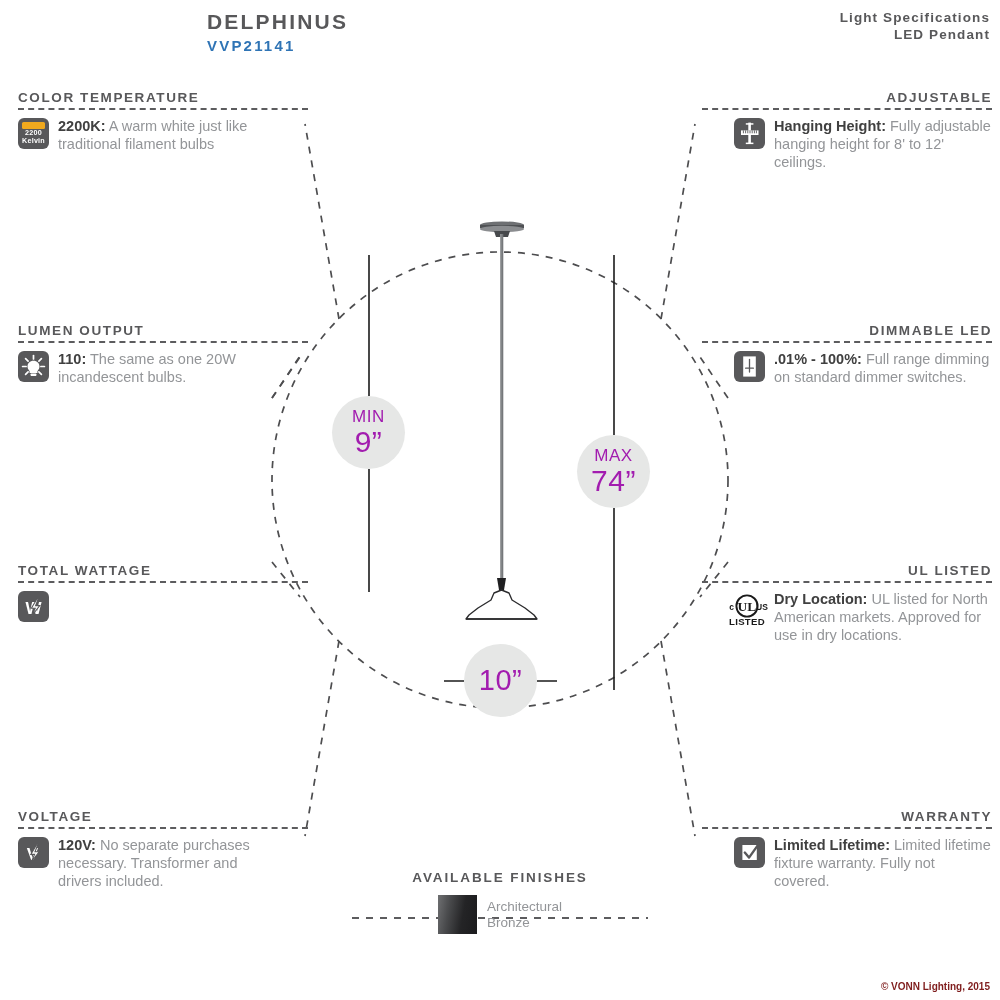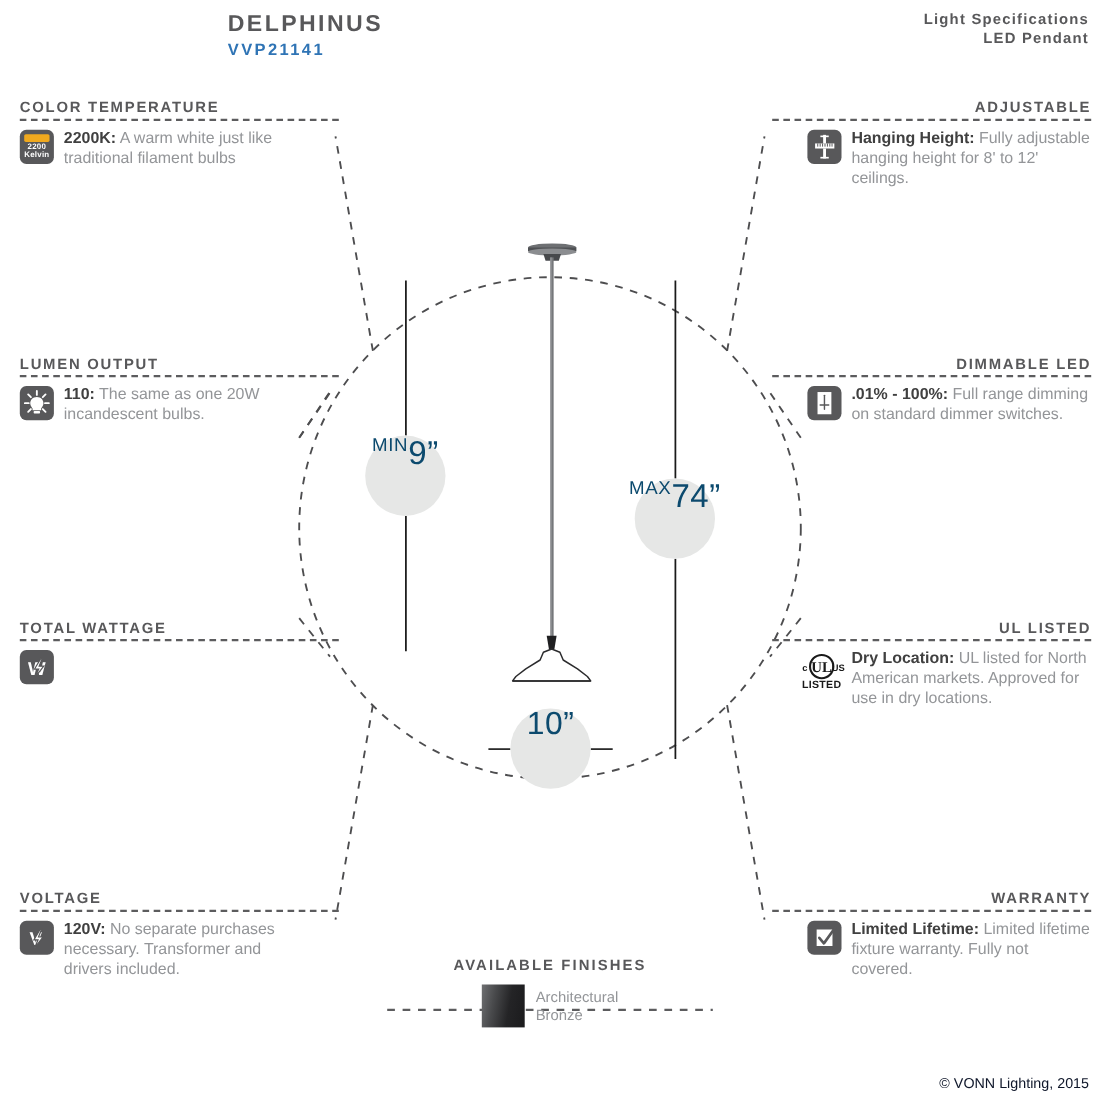--- a/index.html
+++ b/index.html
@@ -71,23 +71,23 @@
   }
   .kelvin-txt{
     position:absolute;left:0;top:11px;width:31px;
     text-align:center;color:#fff;font-weight:bold;
     font-size:7.2px;line-height:1.12;letter-spacing:.2px;
   }
 
   
   .dim{
     position:absolute;border-radius:50%;
-    background:#e6e7e6;color:#0c4a6e;
-    display:flex;flex-direction:row;
-    justify-content:center;
+    background:#e6e7e6;color:#a21caf;
+    display:flex;flex-direction:column;
+    align-items:center;justify-content:center;
     line-height:1;
   }
   .dim-label{font-size:17px;letter-spacing:.6px;}
   .dim-value{font-size:30px;letter-spacing:.5px;margin-top:2px;}
   #dim-min{left:332px;top:396px;width:73px;height:73px;}
   #dim-max{left:577px;top:435px;width:73px;height:73px;}
   #dim-dia{left:464px;top:644px;width:73px;height:73px;}
   #dim-dia .dim-value{font-size:29px;margin:0;}
 
   
@@ -101,21 +101,21 @@
     width:39px;height:39px;flex:0 0 39px;
     background:linear-gradient(100deg,#6f7072 0%,#4a4b4d 28%,#242426 62%,#1b1b1d 100%);
   }
   .finish-name{
     font-size:13.5px;line-height:1.22;color:#939598;text-align:left;
     padding-top:1px;
   }
 
   #copyright{
     position:absolute;right:10px;bottom:8px;
-    font-size:13px;color:#0f172a;
+    font-size:10px;color:#7f1d1d;font-weight:bold;
   }
 </style>
 </head>
 <body>
 
 <svg id="diagram-svg" viewBox="0 0 1000 1000">
 
   <circle cx="500" cy="480" r="228" fill="none" stroke="#4d4d4f" stroke-width="1.7" stroke-dasharray="7 7"></circle>
 
   <g fill="none" stroke="#4d4d4f" stroke-width="1.7" stroke-dasharray="7 7">

